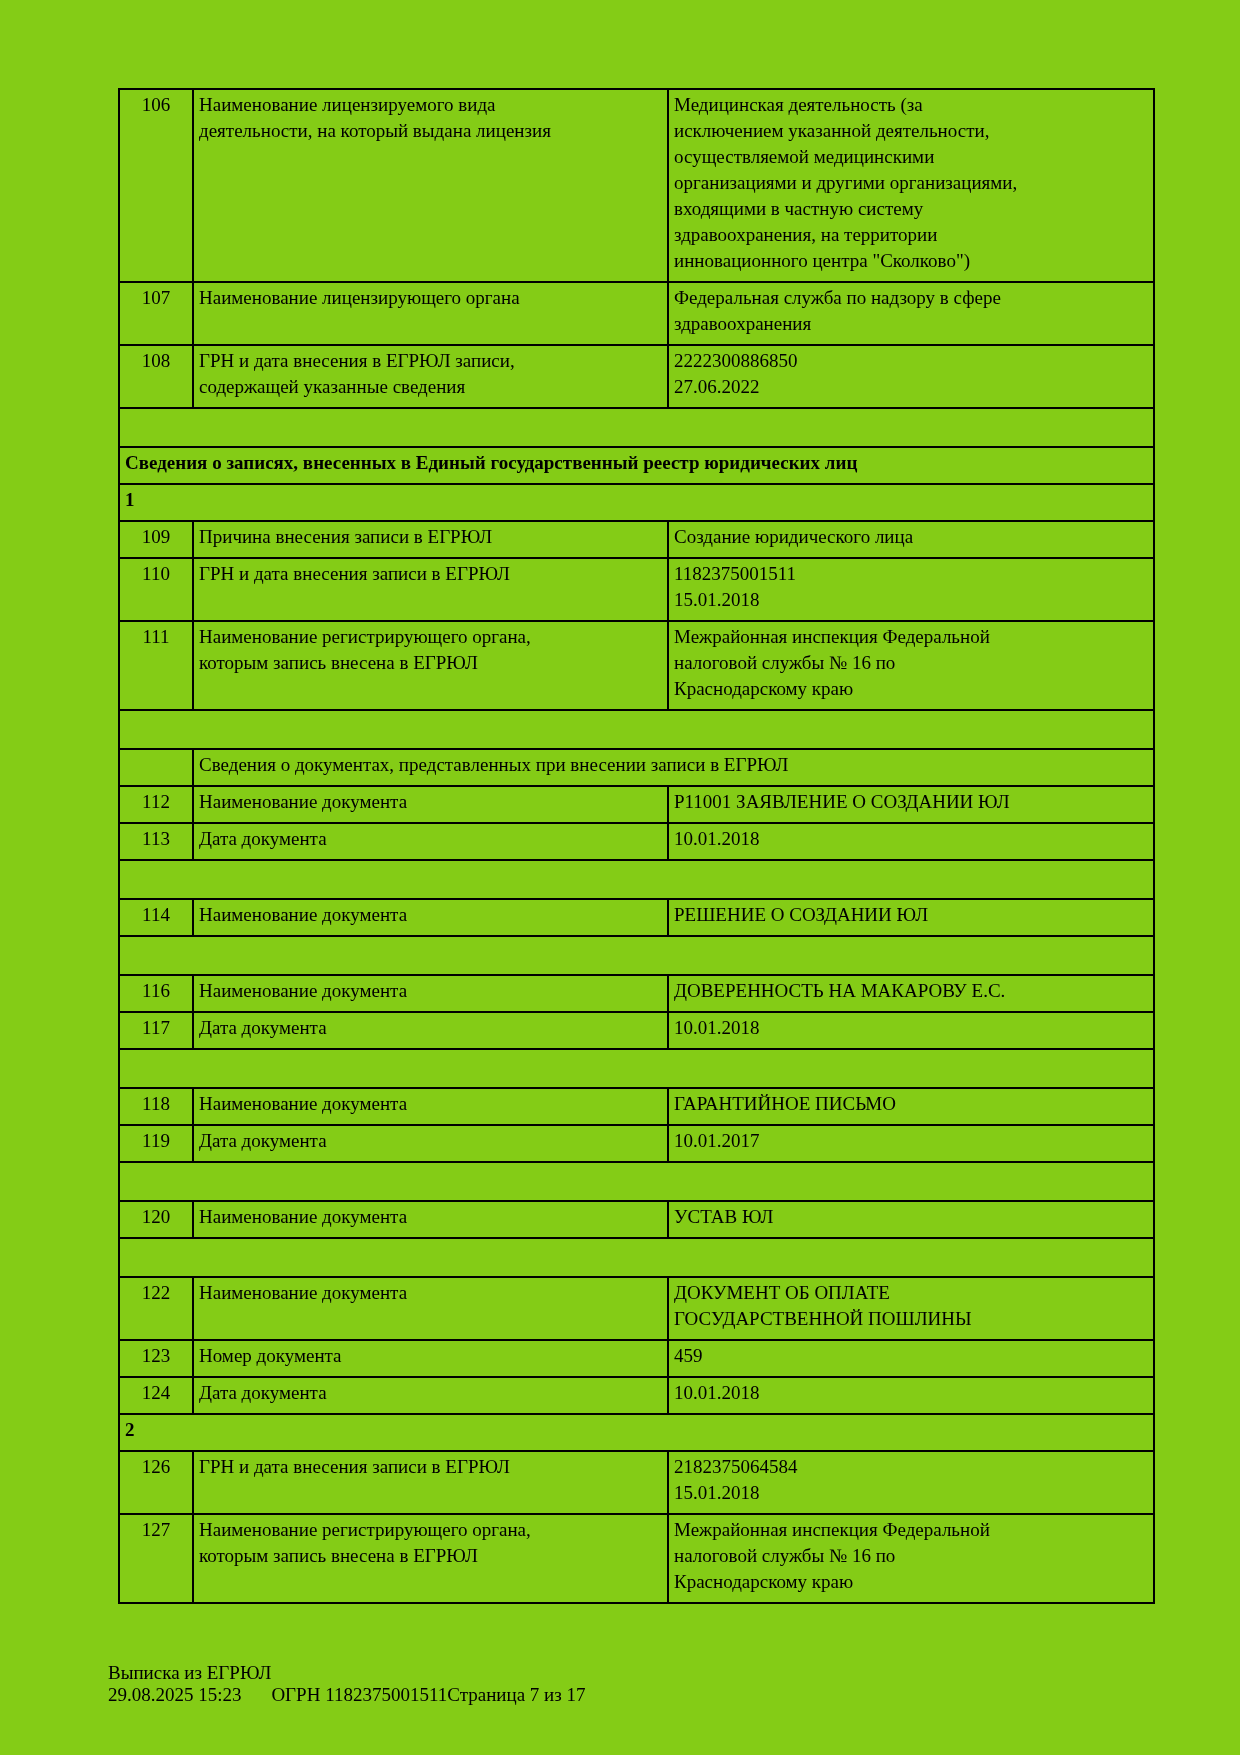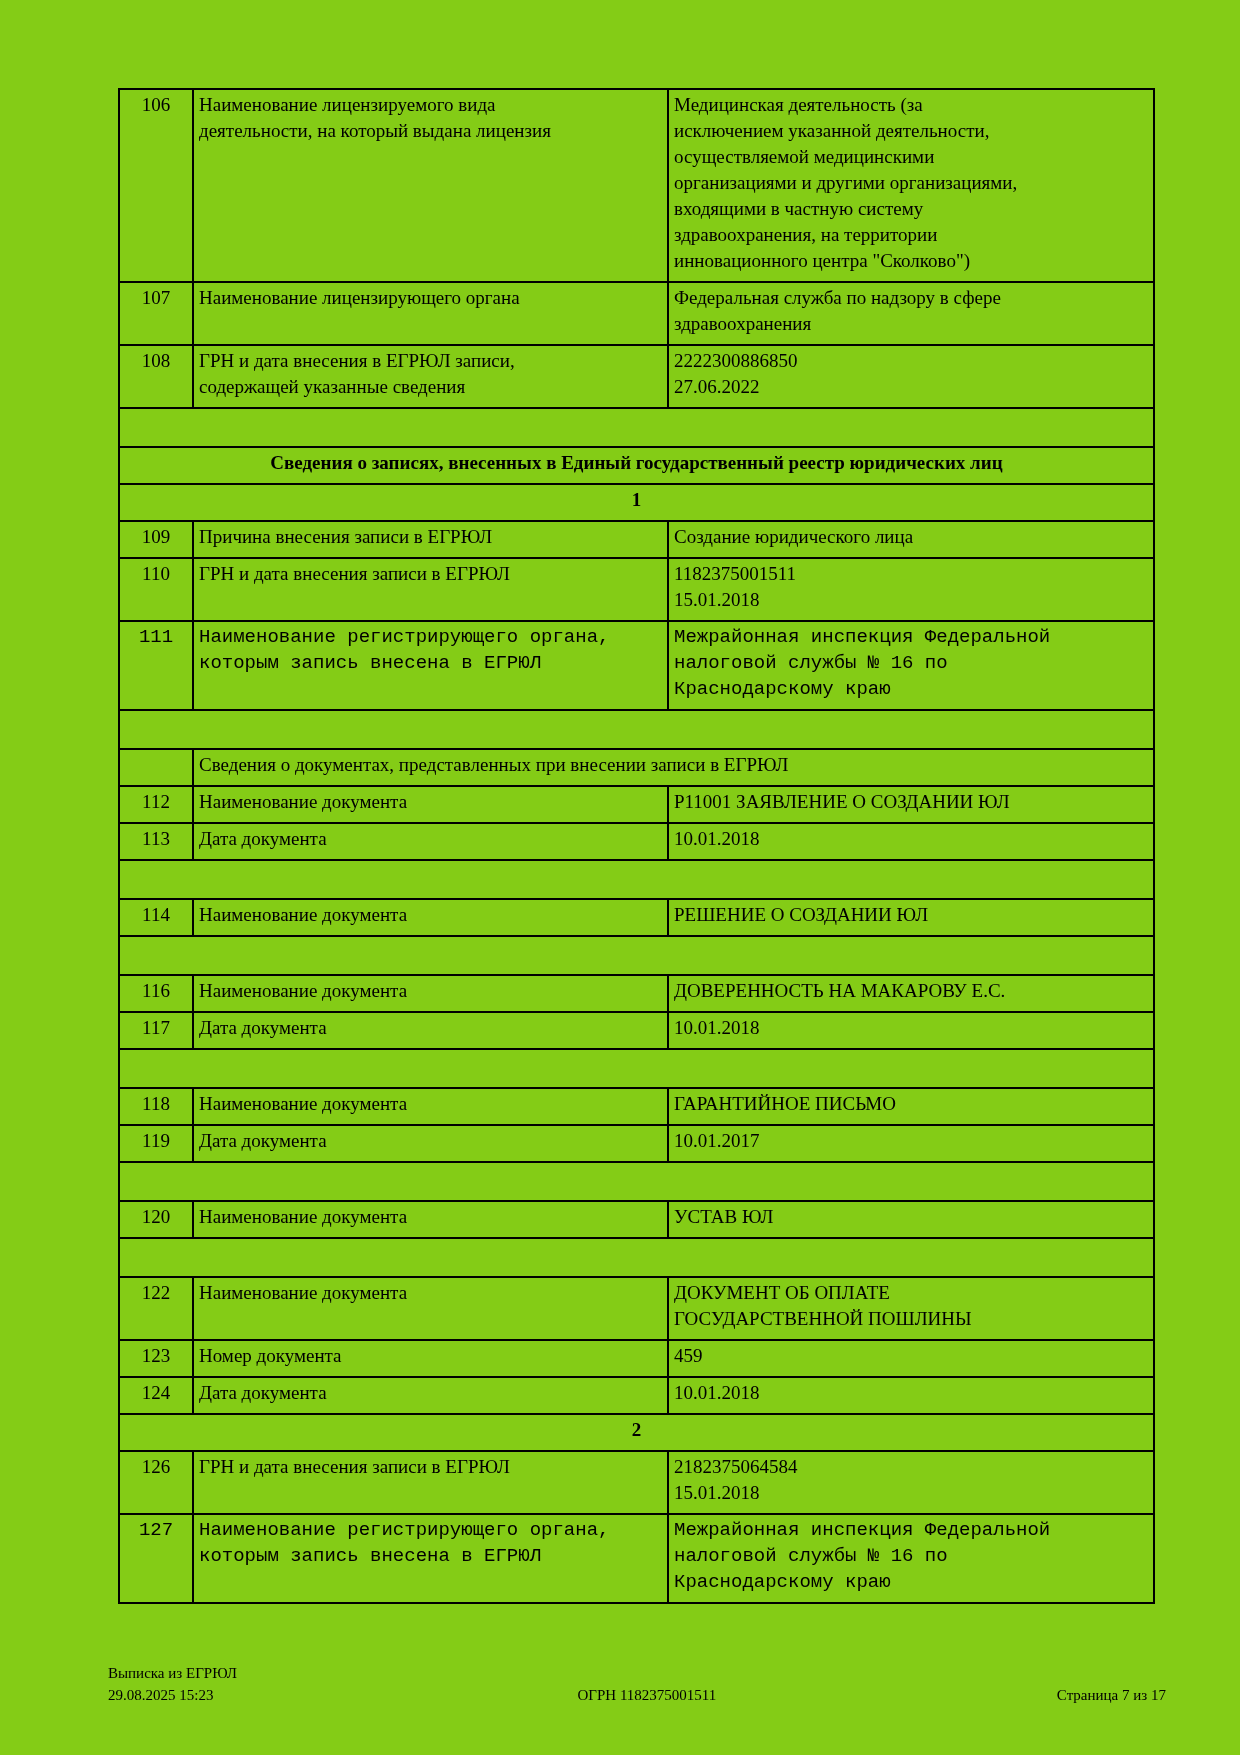--- a/index.html
+++ b/index.html
@@ -21,28 +21,28 @@
     border:2px solid #000;
     vertical-align:top;
     padding:2px 5px;
     font-size:19px;line-height:26px;
     white-space:pre-line;
     overflow:hidden;
   }
   td.num{text-align:center;padding:2px 1px;white-space:normal;}
   tr.r1 td{height:31px;}
   tr.r2 td{height:57px;margin-top:32px;}
-  tr.r3 td{height:83px;font-family:Liberation Mono, monospace;}
+  tr.r3 td{height:83px;}
   tr.r7 td{height:187px;}
   tr.sep td{height:33px;}
-  tr.section td, tr.group td{font-weight:bold;text-align:center;}
+  tr.section td, tr.group td{font-weight:bold;}
   .footer{
     position:absolute;left:108px;top:1662px;width:1058px;
-    display:flex;justify-content:space-between;align-items:flex-end;
-    font-size:15px;line-height:22px;
+    display:flex;justify-content:flex-start;align-items:flex-end;
+    font-size:19px;line-height:22px;
   }
   .footer .fleft div{white-space:nowrap;}
   .footer .fcenter,.footer .fright{white-space:nowrap;}
 </style>
 </head>
 <body>
 
 <div class="page">
 
   <table class="egrul">

